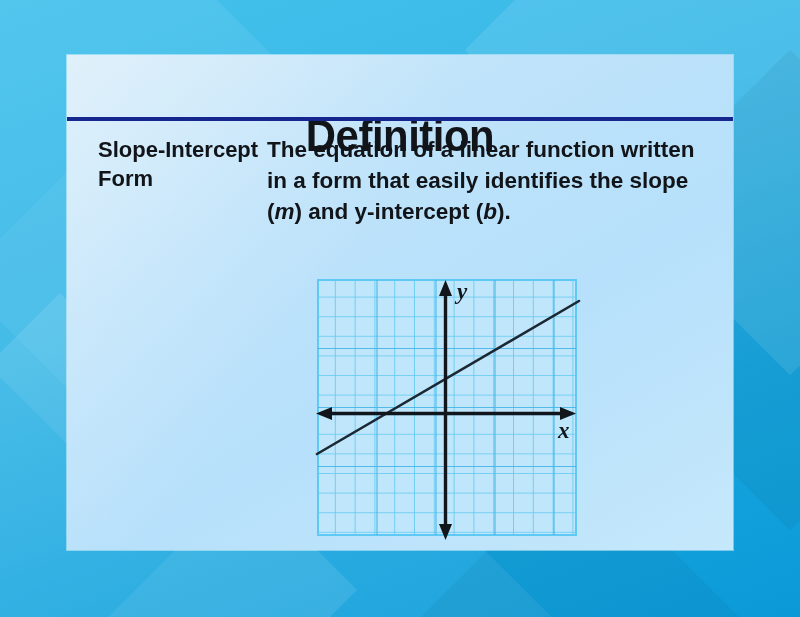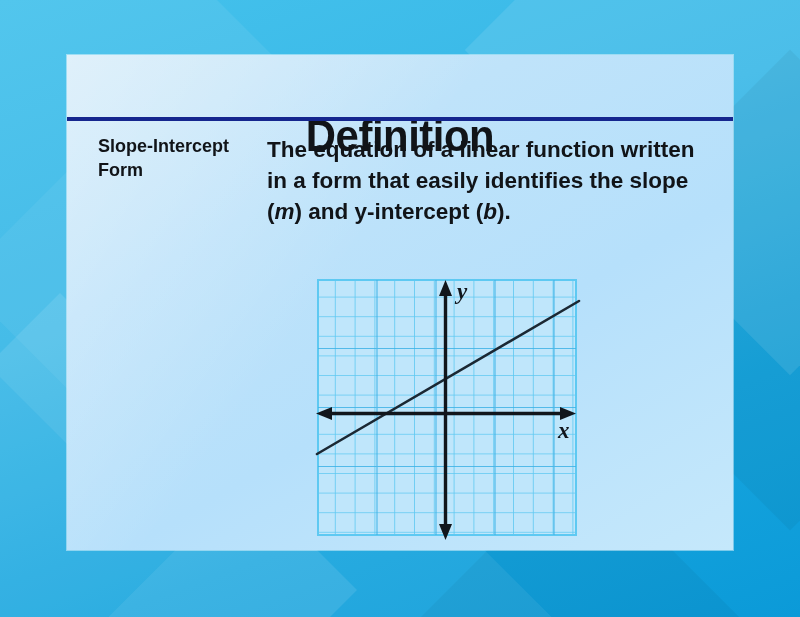--- a/index.html
+++ b/index.html
@@ -110,21 +110,21 @@
     width: 666px;
     height: 4px;
     background: #15268e;
   }
 
   #term {
     position: absolute;
     left: 31px;
     top: 80px;
     width: 175px;
-    font-size: 18px;
+    font-size: 22px;
     font-weight: bold;
     color: #111418;
     line-height: 1.32;
   }
 
   #definition {
     position: absolute;
     left: 200px;
     top: 79px;
     width: 440px;

